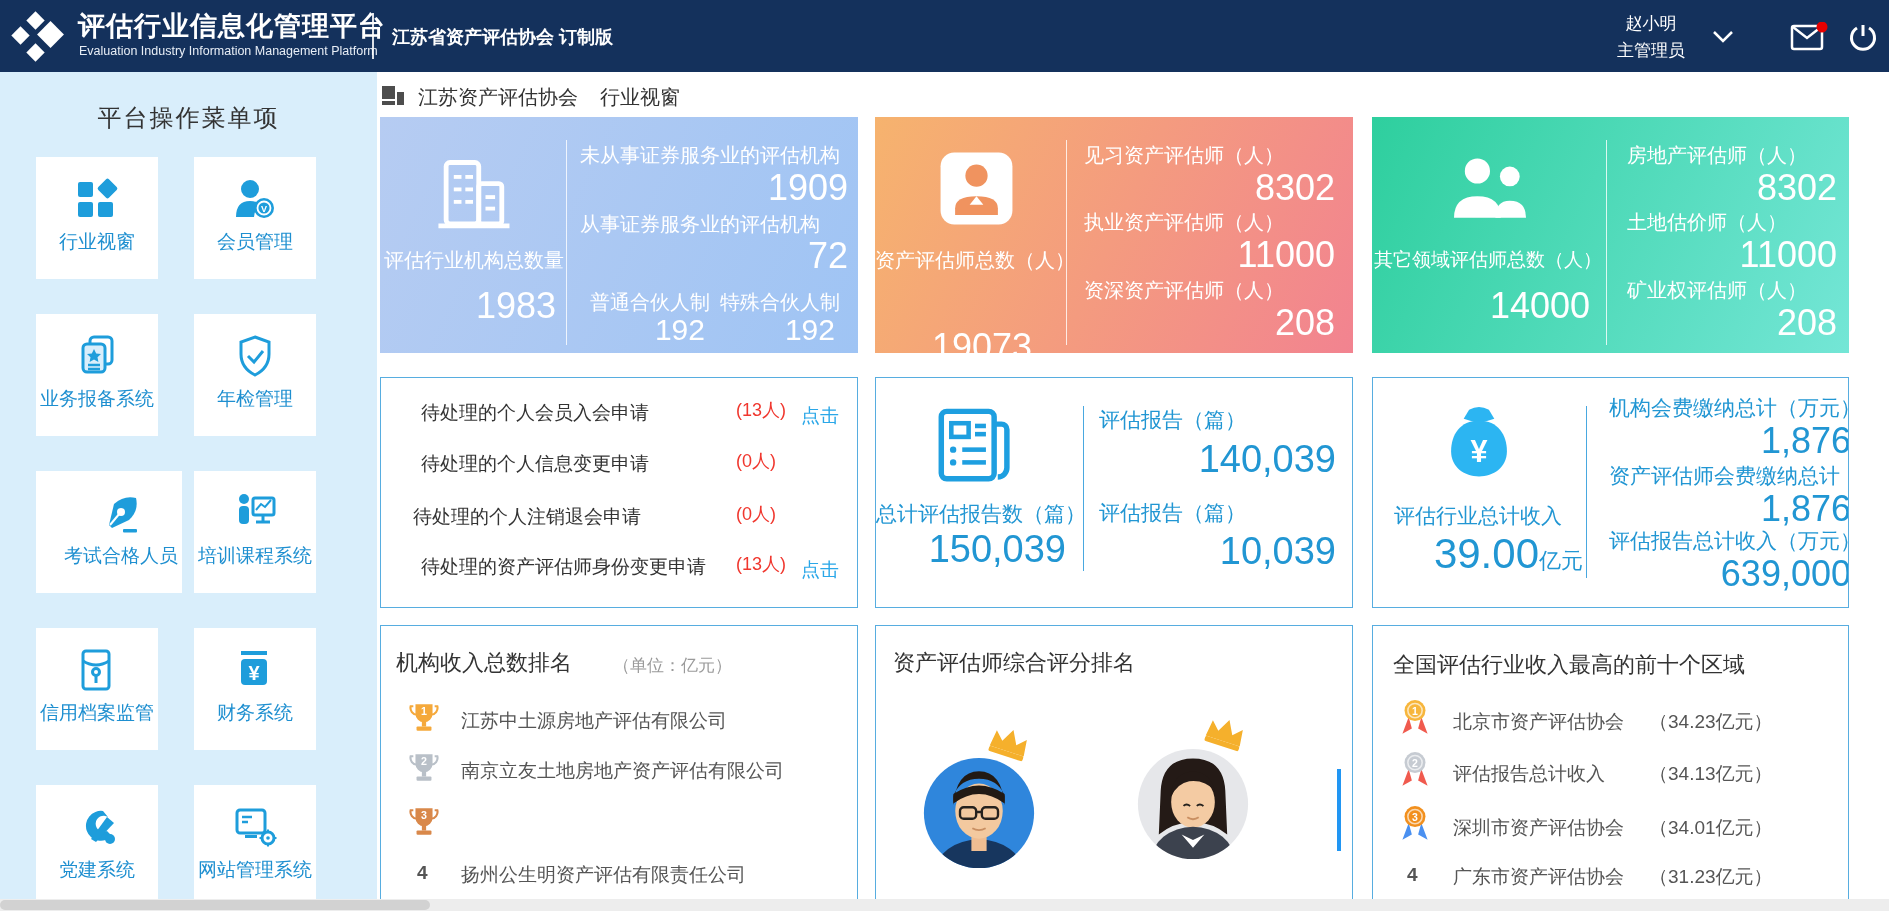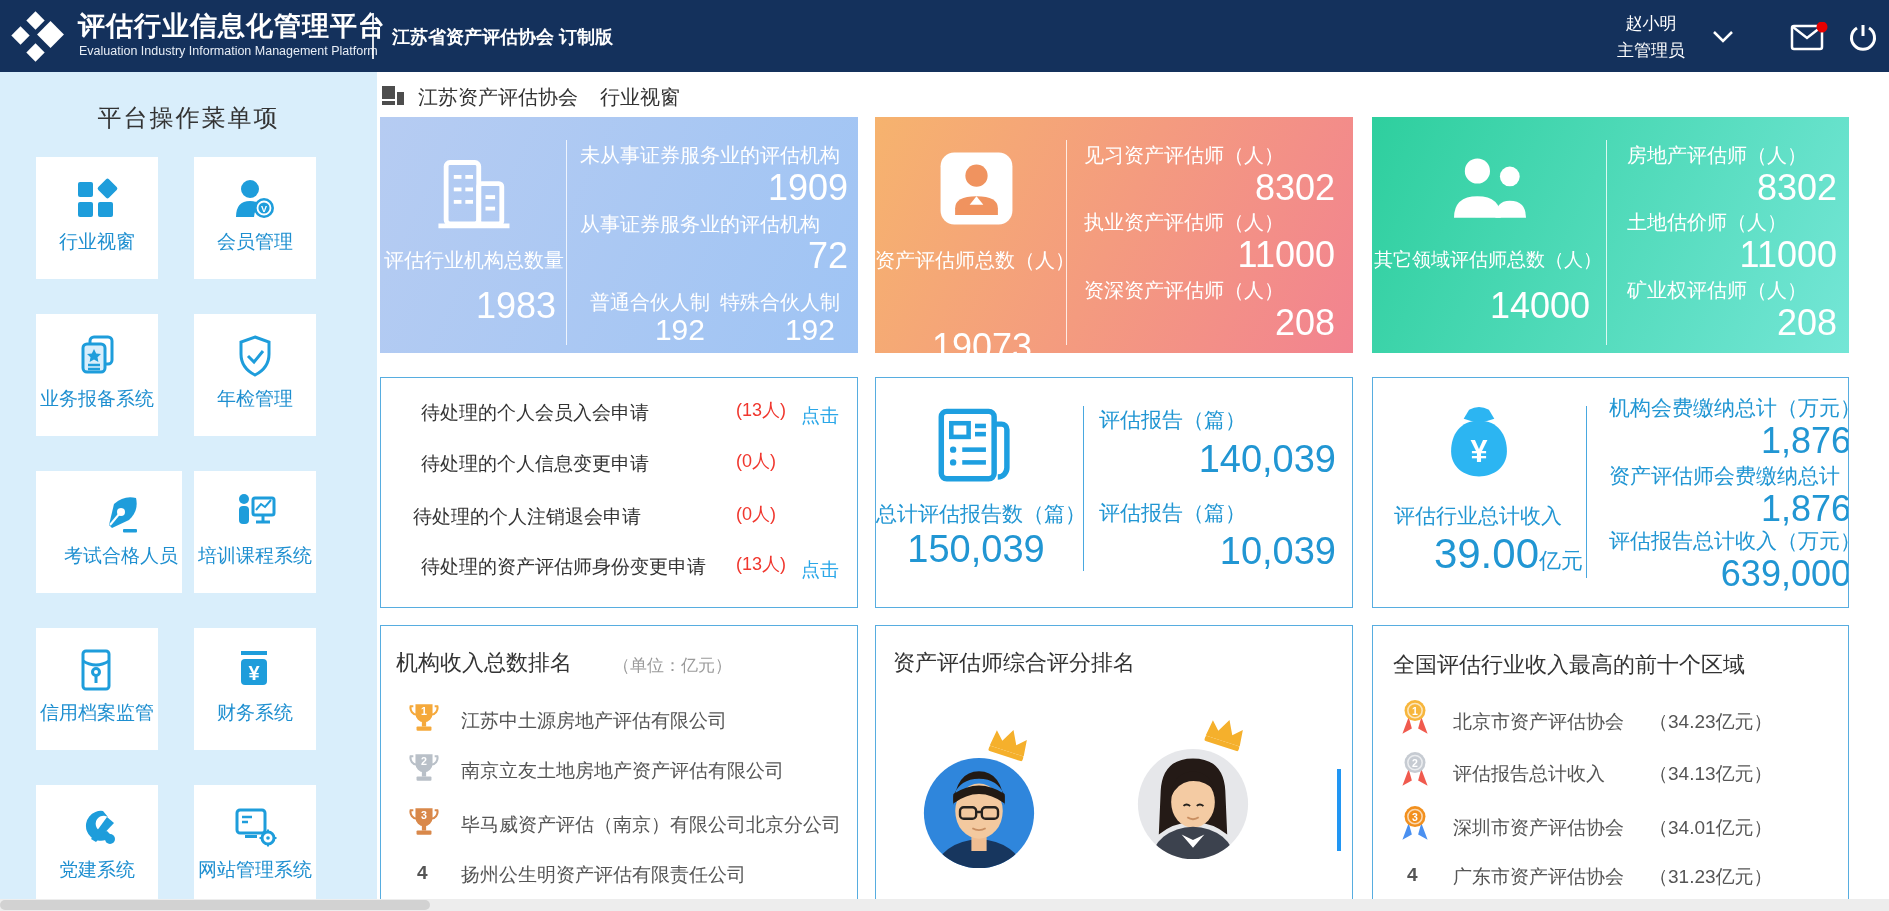--- a/index.html
+++ b/index.html
@@ -318,21 +318,21 @@
           <rect x="19" y="21" width="19" height="15" stroke-width="5"></rect>
           <line x1="45" y1="24" x2="57" y2="24" stroke-width="5"></line>
           <line x1="45" y1="33" x2="57" y2="33" stroke-width="5"></line>
           <line x1="31" y1="50" x2="57" y2="50" stroke-width="5"></line>
           <line x1="31" y1="64" x2="57" y2="64" stroke-width="5"></line>
         </g>
         <circle cx="21" cy="50" r="3.5" fill="#1e9fe0"></circle>
         <circle cx="21" cy="64" r="3.5" fill="#1e9fe0"></circle>
       </svg></span>
     <div class="abs b-label" style="left:0px;top:122px;width:200px;text-align:center;">总计评估报告数（篇）</div>
-    <div class="abs b-value right" style="left:10px;top:150px;width:180px;text-align:center;">150,039</div>
+    <div class="abs b-value right" style="left:10px;top:150px;width:180px;">150,039</div>
     <div class="abs b-divider" style="left:207px;top:28px;height:165px;"></div>
     <div class="abs b-label" style="left:223px;top:28px;">评估报告（篇）</div>
     <div class="abs b-value right" style="left:260px;top:60px;width:200px;">140,039</div>
     <div class="abs b-label" style="left:223px;top:121px;">评估报告（篇）</div>
     <div class="abs b-value right" style="left:260px;top:152px;width:200px;">10,039</div>
   </div>
 
   <div class="abs wcard row2 w3">
     <span class="abs" style="left:70px;top:28px;">
       <svg width="72" height="76" viewBox="0 0 80 84" fill="#2cb5f2">
@@ -378,21 +378,20 @@
     <div class="abs rk-name" style="left:80px;top:132px;">南京立友土地房地产资产评估有限公司</div>
 
     <span class="abs" style="left:28px;top:180px;">
       <svg width="30" height="32" viewBox="0 0 28 30">
         <path d="M4 4 H1.5 a6.5 6.5 0 0 0 6 8 M24 4 h2.5 a6.5 6.5 0 0 1 -6 8" stroke="#d9884a" stroke-width="2" fill="none"></path>
         <path d="M6 2 h16 v9 a8 8 0 0 1 -16 0 z" fill="#d9884a"></path>
         <rect x="12" y="18" width="4" height="5" fill="#d9884a"></rect>
           <rect x="7" y="23" width="14" height="4" rx="1" fill="#d9884a"></rect>
         <text x="14" y="12" font-size="10" fill="#fff" text-anchor="middle" font-weight="bold">3</text>
       </svg></span>
-    <div class="abs rk-name" style="left:80px;top:186px;">毕马威资产评估（南京）有限公司北京分公司</div>
 
     <div class="abs rk-num" style="left:36px;top:236px;">4</div>
     <div class="abs rk-name" style="left:80px;top:236px;">扬州公生明资产评估有限责任公司</div>
   </div>
 
   <div class="abs wcard row3 w2">
     <div class="abs rk-title" style="left:17px;top:22px;">资产评估师综合评分排名</div>
 
     <span class="abs" style="left:46px;top:130px;">
       <svg width="114" height="114" viewBox="0 0 120 120">

